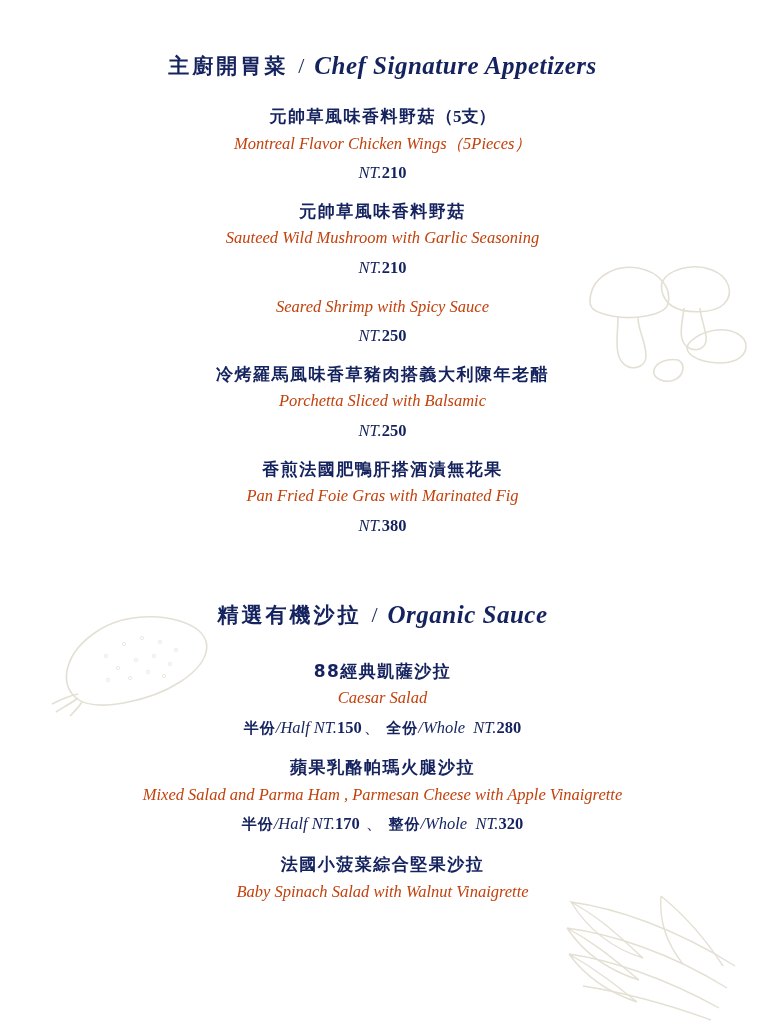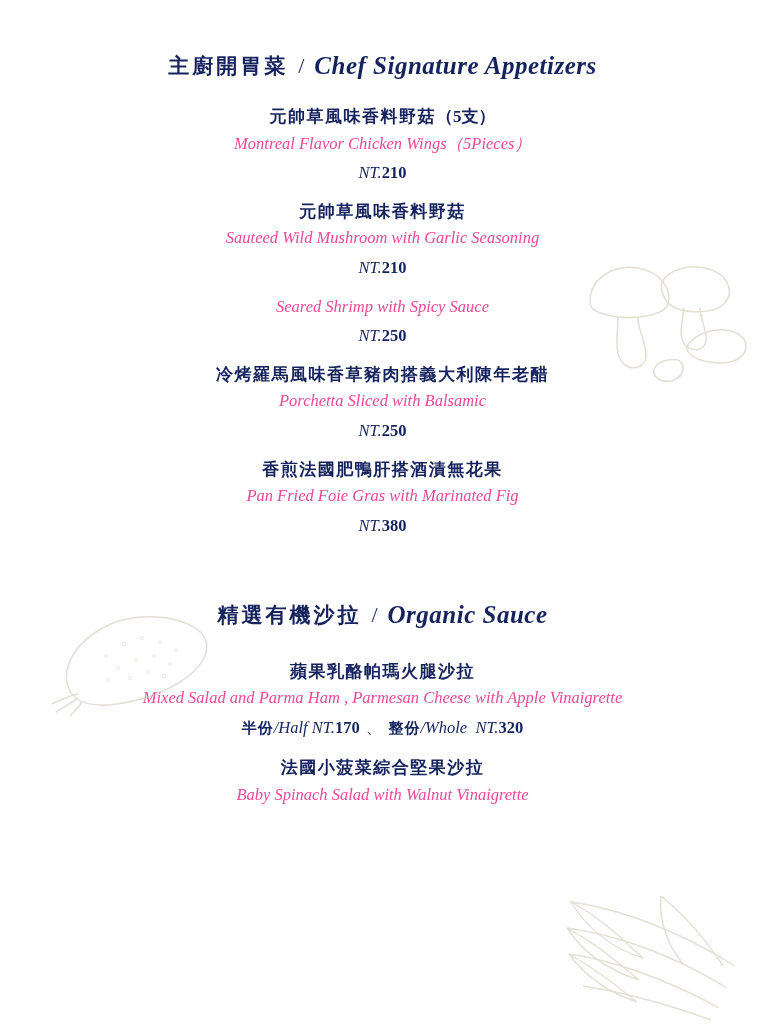--- a/index.html
+++ b/index.html
@@ -92,21 +92,21 @@
   }
   .dish-cn .qty {
     font-family: "Liberation Serif", serif;
     font-weight: bold;
     letter-spacing: 0;
   }
   .dish-en {
     font-family: "Liberation Serif", serif;
     font-style: italic;
     font-size: 16.5px;
-    color: #ec4899;
+    color: #c2410c;
     line-height: 1.55;
     margin-top: 1px;
   }
   .dish-price {
     font-family: "Liberation Serif", serif;
     font-size: 16.5px;
     color: #14225e;
     margin-top: 5px;
     line-height: 1.5;
   }
@@ -219,20 +219,25 @@
     </div>
 
   </div>
 
   <div class="section-head" id="sec-salads-head">
     <span class="sec-cn">精選有機沙拉</span><span class="sec-slash">/</span><span class="sec-en">Organic Sauce</span>
   </div>
 
   <div class="salads" id="salad-list">
 
+    <div class="dish">
+      <div class="dish-cn">88經典凱薩沙拉</div>
+      <div class="dish-en">Caesar Salad</div>
+      <div class="dish-price"><span class="cn">半份</span><span class="nt">/Half</span> <span class="nt">NT.</span><span class="amt">150</span><span class="sep">、</span> <span class="cn">全份</span><span class="nt">/Whole</span>&nbsp; <span class="nt">NT.</span><span class="amt">280</span></div>
+    </div>
 
 
     <div class="dish">
       <div class="dish-cn">蘋果乳酪帕瑪火腿沙拉</div>
       <div class="dish-en">Mixed Salad and Parma Ham , Parmesan Cheese with Apple Vinaigrette</div>
       <div class="dish-price"><span class="cn">半份</span><span class="nt">/Half</span> <span class="nt">NT.</span><span class="amt">170</span> <span class="sep">、</span> <span class="cn">整份</span><span class="nt">/Whole</span>&nbsp; <span class="nt">NT.</span><span class="amt">320</span></div>
     </div>
 
     <div class="dish">
       <div class="dish-cn">法國小菠菜綜合堅果沙拉</div>

